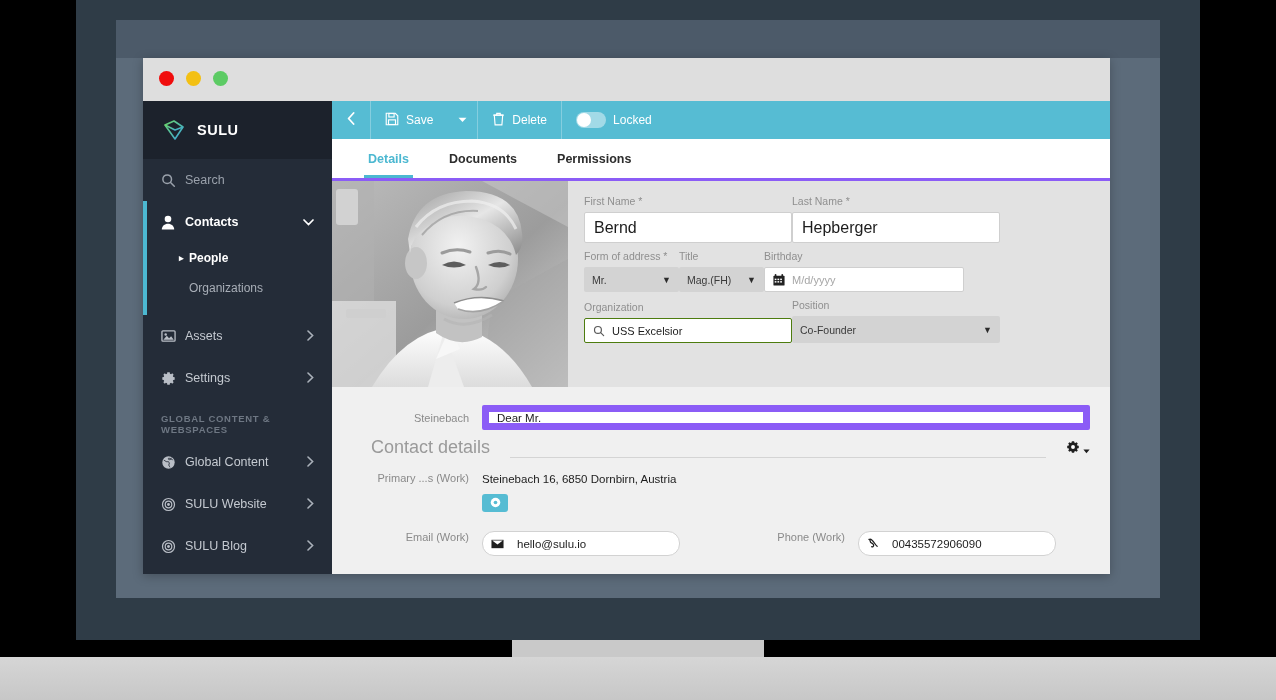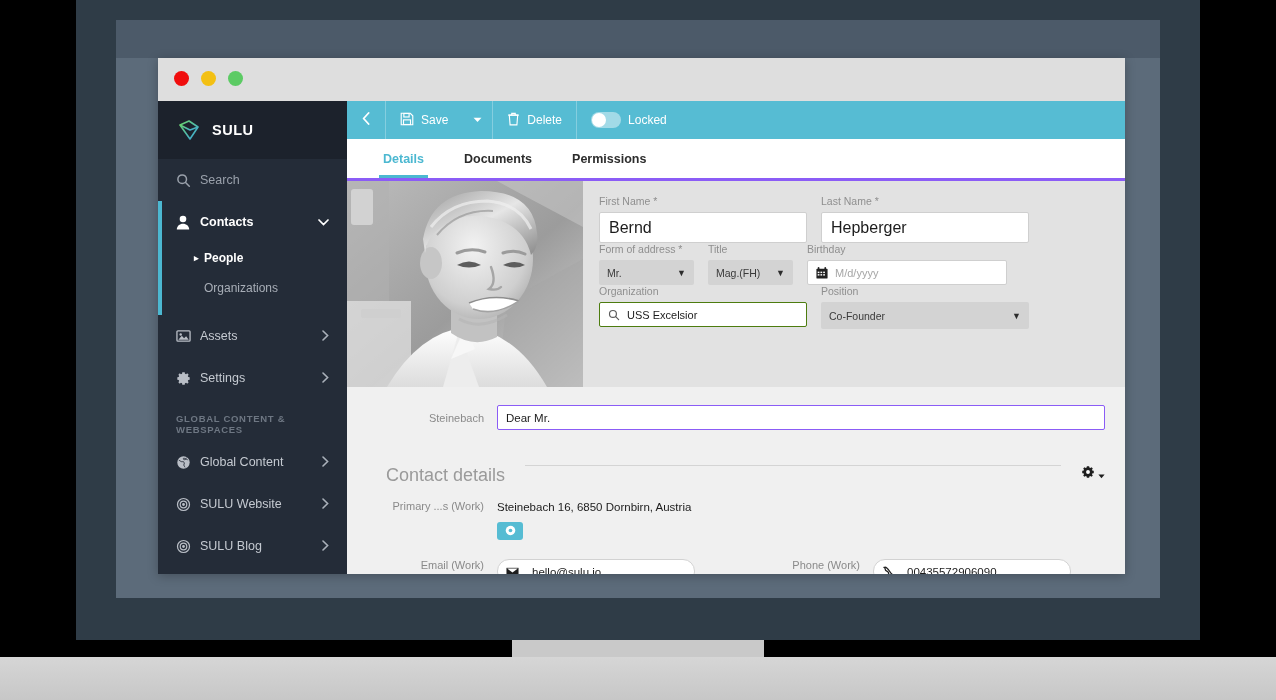--- a/index.html
+++ b/index.html
@@ -33,21 +33,21 @@
     position:absolute;left:512px;top:640px;width:252px;height:28px;
     background:#c9c9c9;border-radius:0 0 10px 10px;
   }
   .desk{
     position:absolute;left:0;top:657px;width:1276px;height:43px;
     background:linear-gradient(to bottom,#d6d6d6,#c7c7c7);
   }
 
   
   .window{
-    position:absolute;left:158px;top:58px;width:967px;height:516px;
+    position:absolute;left:143px;top:58px;width:967px;height:516px;
     background:#ffffff;overflow:hidden;
     box-shadow:0 2px 10px rgba(0,0,0,.25);
   }
   .titlebar{
     height:43px;background:#dedede;position:relative;
   }
   .dots{position:absolute;left:16px;top:13px;display:flex;gap:12px;}
   .dot{width:15px;height:15px;border-radius:50%;}
   .dot.red{background:#f00d0d;}
   .dot.yellow{background:#f3c013;}
@@ -143,21 +143,21 @@
   .hero{display:flex;height:206px;flex:0 0 206px;}
   .photo{
     width:236px;flex:0 0 236px;position:relative;overflow:hidden;
     background:#9a9a9a;
   }
   .photo svg{display:block;width:100%;height:100%;}
 
   .fields{
     flex:1;background:#e2e2e2;padding:14px 20px 0 16px;min-width:0;
   }
-  .frow{display:flex;gap:14px;margin-bottom:0;}
+  .frow{display:flex;gap:0;margin-bottom:7px;align-items:flex-end;}
   .fcol{display:flex;flex-direction:column;min-width:0;}
   .flabel{
     font-size:10.5px;color:#8f8f8f;margin-bottom:5px;white-space:nowrap;
   }
   .finput{
     height:29px;background:#ffffff;border:1px solid #cfcfcf;border-radius:2px;
     display:flex;align-items:center;padding:0 9px;font-size:15px;color:#1c1c1c;
     box-sizing:border-box;
   }
   .finput.big{height:31px;font-size:16px;}
@@ -183,26 +183,26 @@
   .w-bday{width:200px;flex:0 0 200px;}
 
   
   .lower{flex:1;background:#f0f0f0;padding:18px 20px 0 0;min-width:0;}
   .lrow{display:flex;align-items:center;margin-bottom:0;}
   .llabel{
     width:150px;flex:0 0 150px;text-align:right;padding-right:13px;
     font-size:11px;color:#8a8a8a;box-sizing:border-box;
   }
   .lfield{
-    flex:1;height:25px;background:#ffffff;border:1px solid #8b5cf6;border-radius:2px;
+    flex:1;height:25px;background:#ffffff;border:7px solid #8b5cf6;border-radius:2px;
     display:flex;align-items:center;padding:4px 8px;font-size:11.5px;color:#1c1c1c;
     box-sizing:border-box;
   }
 
-  .sect{display:flex;align-items:flex-start;margin:35px 0 14px 0;padding-left:39px;gap:20px;}
+  .sect{display:flex;align-items:flex-end;margin:7px 0 14px 0;padding-left:39px;gap:20px;}
   .sect-title{font-size:18px;color:#9a9a9a;white-space:nowrap;}
   .sect-line{flex:1;height:1px;background:#d4d4d4;}
   .sect-gear{display:flex;align-items:center;gap:3px;color:#1f1f1f;}
 
   .addr-row{display:flex;align-items:flex-start;}
   .addr-val{font-size:11.5px;color:#1c1c1c;padding-top:1px;}
   .addbtn{
     margin-left:150px;width:26px;height:18px;background:#56bcd3;border-radius:3px;
     display:flex;align-items:center;justify-content:center;margin-top:9px;
   }

